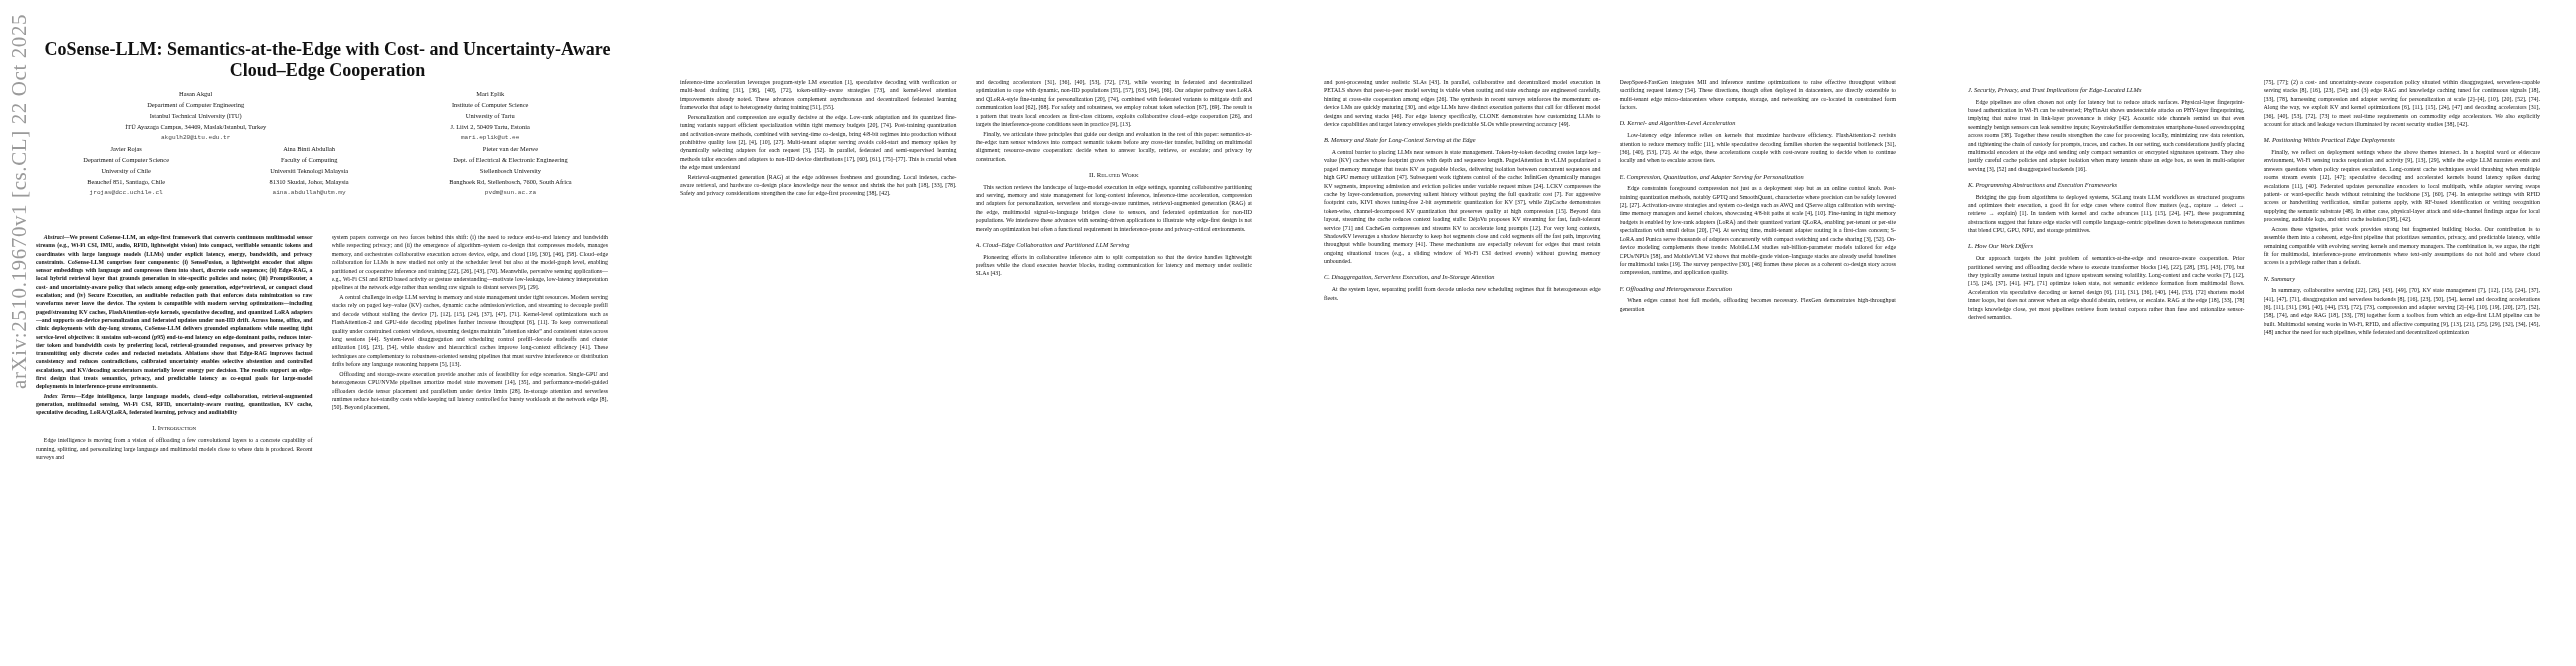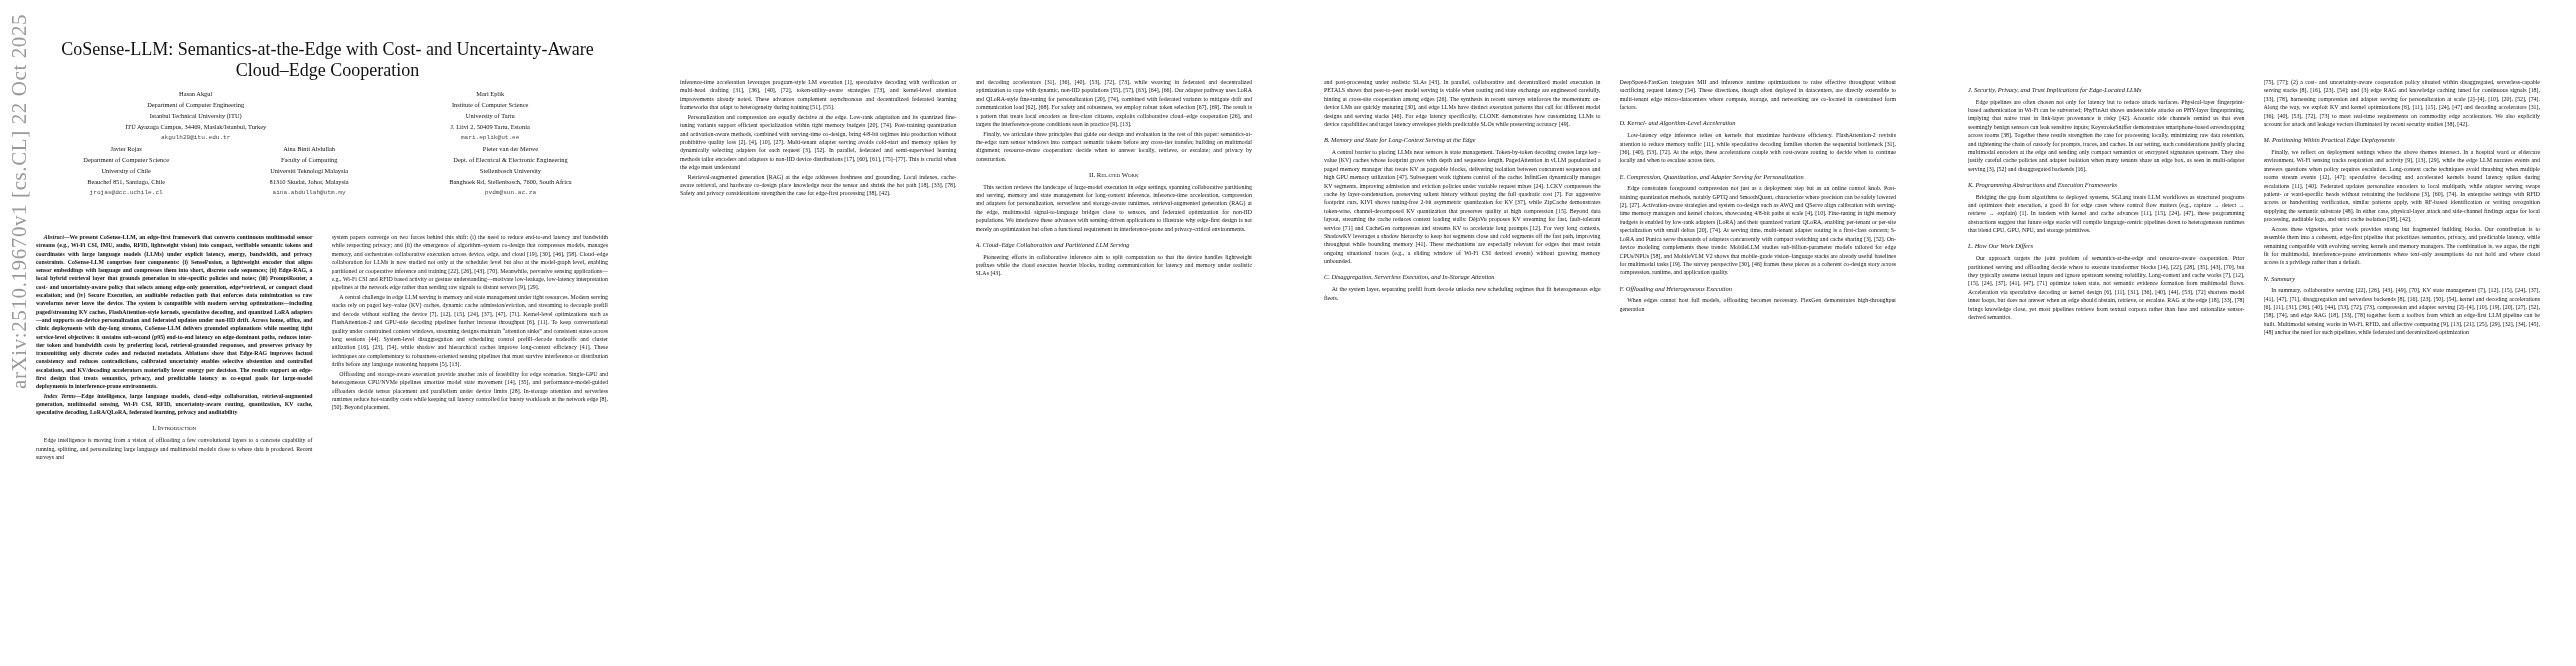--- a/index.html
+++ b/index.html
@@ -4,21 +4,21 @@
 <style>
   html, body { margin:0; padding:0; background:#ffffff; }
   body { width:2576px; height:667px; overflow:hidden; position:relative;
          font-family:"Liberation Serif", "DejaVu Serif", serif; color:#111; }
   .strip { position:absolute; left:0; top:0; width:2576px; height:667px; display:flex; }
   .page { position:relative; width:644px; height:667px; box-sizing:border-box; }
   .arxiv-stamp { position:absolute; left:7.8px; top:33px; width:22px; height:356px;
     writing-mode:vertical-rl; transform:rotate(180deg); font-size:21px; color:#9a9a9a;
     letter-spacing:0.6px; white-space:nowrap; display:flex; align-items:center; }
   .title-block { position:absolute; left:33px; top:39px; width:589px; text-align:center; }
-  .title { font-size:18px; line-height:21px; margin:0 0 6.7px 0; font-weight:normal; }
+  .title { font-size:18px; line-height:21px; margin:0 0 6.7px 0; font-weight:bold; }
   .authors-row { display:flex; justify-content:space-around; font-size:6.4px; line-height:11px; }
   .author { text-align:center; }
   .author .email { font-family:"Liberation Mono","DejaVu Sans Mono",monospace; color:#444; font-size:6.1px; }
   .cols { position:absolute; left:36px; right:36px; top:78px; bottom:22px; display:flex; gap:19px; }
   .page.first .cols { top:233px; }
   .col { flex:1; font-size:5.9px; line-height:8.4px; text-align:justify; hyphens:auto; overflow:hidden; }
   .col p { margin:0 0 1.1px 0; text-indent:7.8px; }
   .abstract { font-weight:bold; font-size:5.8px; line-height:8.3px; }
   .abstract .lead, .indexterms .lead { font-style:italic; }
   .section-title { text-align:center; font-variant:small-caps; font-size:6.7px; margin:7.8px 0 3.3px 0; }

